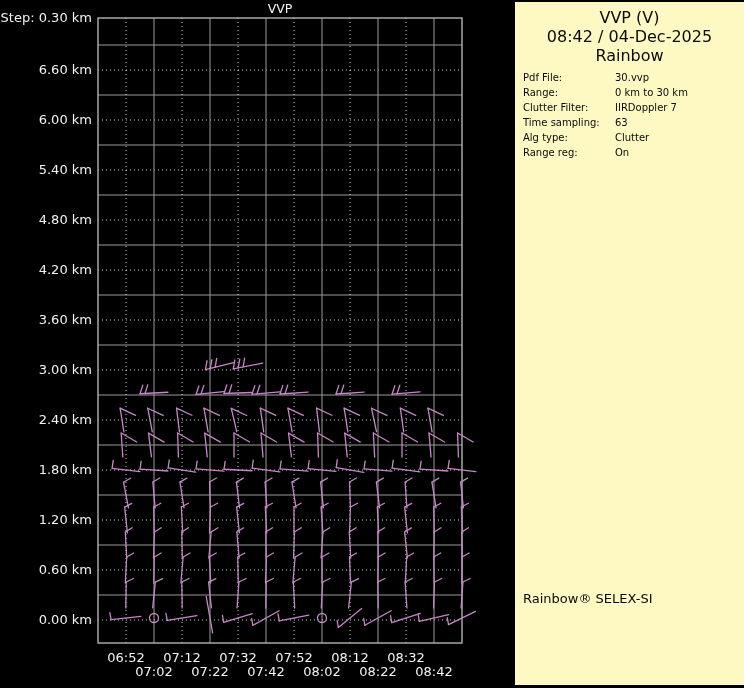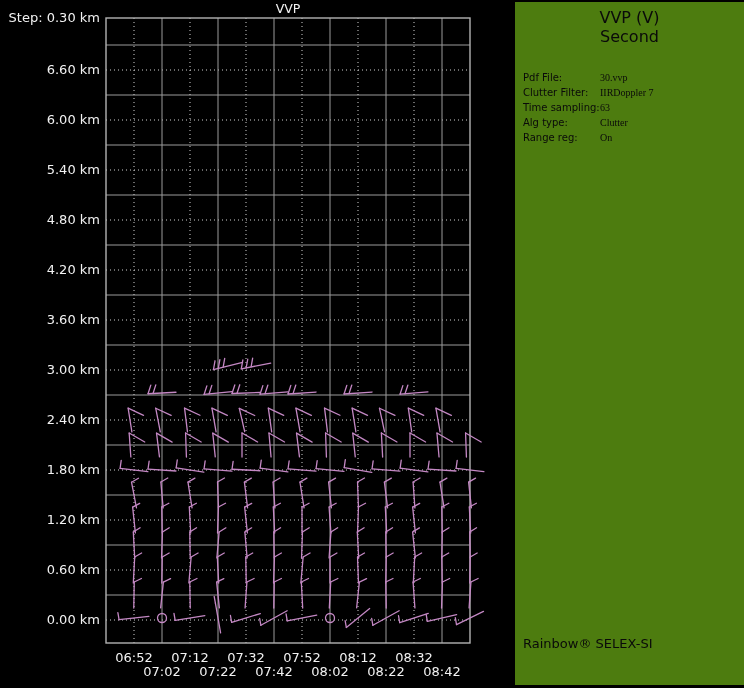--- a/index.html
+++ b/index.html
@@ -1,32 +1,32 @@
 <!DOCTYPE html>
 <html><head>
 <meta charset="utf-8">
 <style>
   html,body{margin:0;padding:0;}
   body{
     width:744px;height:688px;background:#000;
     font-family:"DejaVu Sans", sans-serif;
     position:relative;overflow:hidden;
   }
-  #chart-region{position:absolute;left:8px;top:0;width:515px;height:676px;}
+  #chart-region{position:absolute;left:0;top:0;width:515px;height:676px;}
   #info-panel{
     position:absolute;left:515px;top:2px;width:229px;height:683px;
-    background:#4d7c0f;color:#0a0a0a;
+    background:#fef9c3;color:#0a0a0a;
   }
   .panel-title-block{padding-top:6px;text-align:center;}
   .panel-title-line{font-size:16px;line-height:19px;}
   #fields{position:absolute;left:0;top:68px;width:229px;}
   .field-row{position:relative;height:15px;font-size:10px;line-height:15px;white-space:nowrap;}
   .field-label{position:absolute;left:8px;}
-  .field-value{position:absolute;left:85px;font-family:Liberation Serif, serif;}
-  #panel-footer{position:absolute;left:8px;top:634px;font-size:13px;}
+  .field-value{position:absolute;left:100px;}
+  #panel-footer{position:absolute;left:8px;top:589px;font-size:13px;}
   svg text{font-family:"DejaVu Sans", sans-serif;}
 </style>
 </head>
 <body>
 
 <div id="chart-region">
   <svg id="chart-svg" width="515" height="688">
       <rect x="0" y="0" width="515" height="688" fill="#000000"></rect>
       <line x1="98" y1="45" x2="462" y2="45" stroke="#9b9b9b" stroke-width="1"></line>
       <line x1="98" y1="95" x2="462" y2="95" stroke="#9b9b9b" stroke-width="1"></line>
@@ -351,26 +351,31 @@
         <line x1="419.38444902822147" y1="621.374265815158" x2="418.16891178455296" y2="614.4806115440725"></line>
         <line x1="475.4819106944875" y1="611.4244327981638" x2="448.5180893055125" y2="624.5755672018362"></line>
         <line x1="448.5180893055125" y1="624.5755672018362" x2="447.302552061844" y2="617.6819129307507"></line>
       </g>
     </svg>
 </div>
 
 <div id="info-panel">
   <div class="panel-title-block">
     <div class="panel-title-line">VVP (V)</div>
-    <div class="panel-title-line">Second</div>
+    <div class="panel-title-line">08:42 / 04-Dec-2025</div>
+    <div class="panel-title-line">Rainbow</div>
   </div>
   <div id="fields">
       <div class="field-row">
         <span class="field-label">Pdf File:</span>
         <span class="field-value">30.vvp</span>
+      </div>
+      <div class="field-row">
+        <span class="field-label">Range:</span>
+        <span class="field-value">0 km to 30 km</span>
       </div>
       <div class="field-row">
         <span class="field-label">Clutter Filter:</span>
         <span class="field-value">IIRDoppler 7</span>
       </div>
       <div class="field-row">
         <span class="field-label">Time sampling:</span>
         <span class="field-value">63</span>
       </div>
       <div class="field-row">

